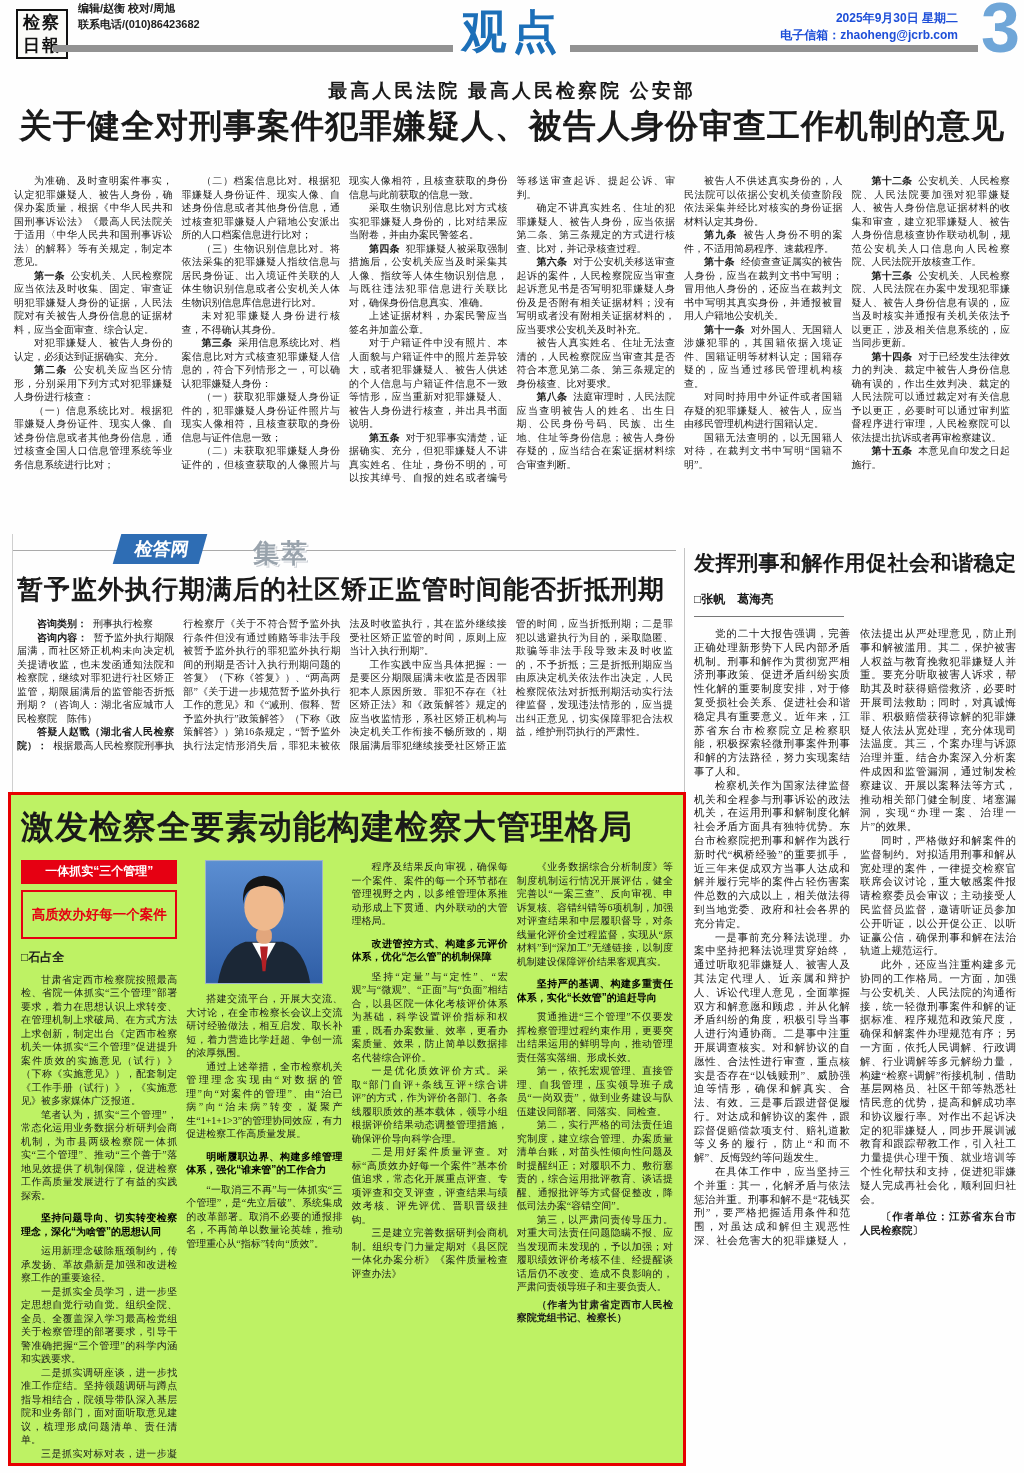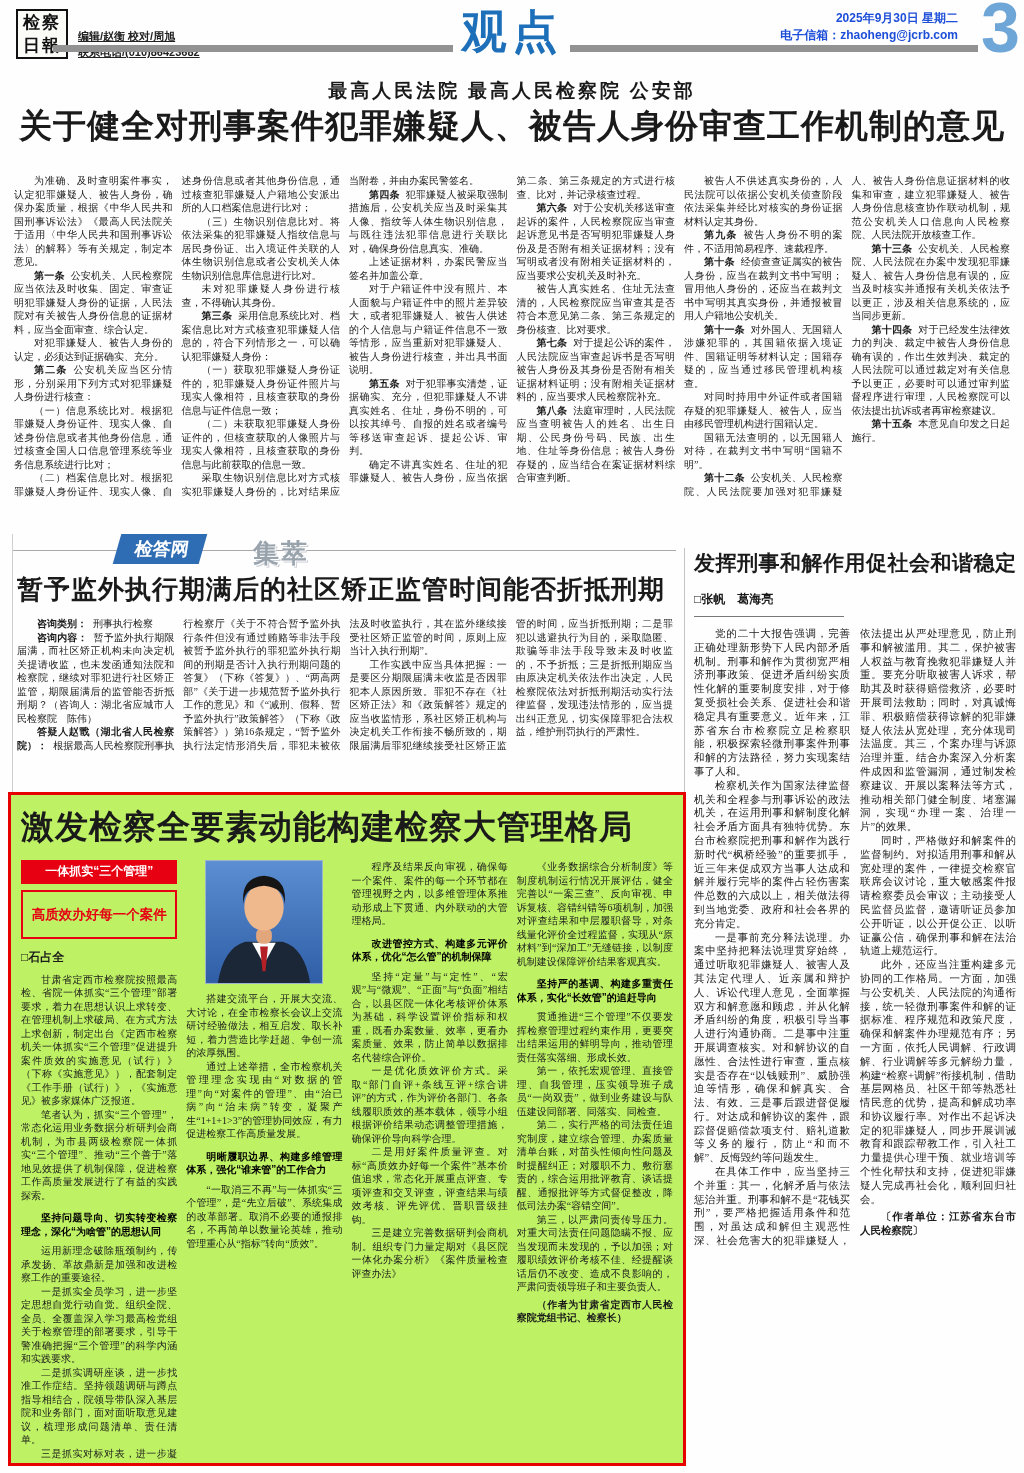--- a/index.html
+++ b/index.html
@@ -4,22 +4,22 @@
 <style>
   * { margin:0; padding:0; box-sizing:border-box; }
   html,body { background:#ffffff; }
   .page { position:relative; width:1024px; height:1473px; background:#fefefe; overflow:hidden;
           font-family:"Liberation Serif","DejaVu Serif",serif; color:#1a1a1a; }
 
   
   .logo { position:absolute; left:16px; top:9px; width:52px; height:50px; border:2px solid #111;
           display:grid; grid-template-rows:1fr 1fr; text-align:center; background:#fbfbf8; }
   .logo div { font-weight:900; font-size:17px; line-height:23px; letter-spacing:2px; color:#111; }
-  .editor-info { position:absolute; left:78px; top:28px; font-family:"Liberation Sans",sans-serif;
-                 font-weight:bold; font-size:11px; line-height:16px; color:#222;text-decoration:underline; }
+  .editor-info { position:absolute; left:78px; top:0; font-family:"Liberation Sans",sans-serif;
+                 font-weight:bold; font-size:11px; line-height:16px; color:#222; }
   .bar { position:absolute; top:45px; height:7px; background:#929292; }
   .bar-left  { left:53px;  width:400px; }
   .bar-right { left:570px; width:408px; }
   .section-title { position:absolute; left:455px; top:2px; width:115px; text-align:center;
                    font-family:"Liberation Sans",sans-serif; font-weight:900; font-size:45px;
                    letter-spacing:6px; color:#1c6fb8; }
   .issue-info { position:absolute; right:66px; top:10px; text-align:right;
                 font-family:"Liberation Sans",sans-serif; font-weight:bold; font-size:12px;
                 line-height:17px; color:#1d4ed8; }
   .page-number { position:absolute; right:4px; top:-12px; font-family:"Liberation Sans",sans-serif;
@@ -117,21 +117,20 @@
         <p class="para">（一）获取犯罪嫌疑人身份证件的，犯罪嫌疑人身份证件照片与现实人像相符，且核查获取的身份信息与证件信息一致；</p>
         <p class="para">（二）未获取犯罪嫌疑人身份证件的，但核查获取的人像照片与现实人像相符，且核查获取的身份信息与此前获取的信息一致。</p>
         <p class="para">采取生物识别信息比对方式核实犯罪嫌疑人身份的，比对结果应当附卷，并由办案民警签名。</p>
         <p class="para"><b>第四条</b>犯罪嫌疑人被采取强制措施后，公安机关应当及时采集其人像、指纹等人体生物识别信息，与既往违法犯罪信息进行关联比对，确保身份信息真实、准确。</p>
         <p class="para">上述证据材料，办案民警应当签名并加盖公章。</p>
         <p class="para">对于户籍证件中没有照片、本人面貌与户籍证件中的照片差异较大，或者犯罪嫌疑人、被告人供述的个人信息与户籍证件信息不一致等情形，应当重新对犯罪嫌疑人、被告人身份进行核查，并出具书面说明。</p>
         <p class="para"><b>第五条</b>对于犯罪事实清楚，证据确实、充分，但犯罪嫌疑人不讲真实姓名、住址，身份不明的，可以按其绰号、自报的姓名或者编号等移送审查起诉、提起公诉、审判。</p>
         <p class="para">确定不讲真实姓名、住址的犯罪嫌疑人、被告人身份，应当依据第二条、第三条规定的方式进行核查、比对，并记录核查过程。</p>
         <p class="para"><b>第六条</b>对于公安机关移送审查起诉的案件，人民检察院应当审查起诉意见书是否写明犯罪嫌疑人身份及是否附有相关证据材料；没有写明或者没有附相关证据材料的，应当要求公安机关及时补充。</p>
         <p class="para">被告人真实姓名、住址无法查清的，人民检察院应当审查其是否符合本意见第二条、第三条规定的身份核查、比对要求。</p>
-        <p class="para"><b>第七条</b>对于提起公诉的案件，人民法院应当审查起诉书是否写明被告人身份及其身份是否附有相关证据材料证明；没有附相关证据材料的，应当要求人民检察院补充。</p>
         <p class="para"><b>第八条</b>法庭审理时，人民法院应当查明被告人的姓名、出生日期、公民身份号码、民族、出生地、住址等身份信息；被告人身份存疑的，应当结合在案证据材料综合审查判断。</p>
         <p class="para">被告人不供述真实身份的，人民法院可以依据公安机关侦查阶段依法采集并经比对核实的身份证据材料认定其身份。</p>
         <p class="para"><b>第九条</b>被告人身份不明的案件，不适用简易程序、速裁程序。</p>
         <p class="para"><b>第十条</b>经侦查查证属实的被告人身份，应当在裁判文书中写明；冒用他人身份的，还应当在裁判文书中写明其真实身份，并通报被冒用人户籍地公安机关。</p>
         <p class="para"><b>第十一条</b>对外国人、无国籍人涉嫌犯罪的，其国籍依据入境证件、国籍证明等材料认定；国籍存疑的，应当通过移民管理机构核查。</p>
         <p class="para">对同时持用中外证件或者国籍存疑的犯罪嫌疑人、被告人，应当由移民管理机构进行国籍认定。</p>
         <p class="para">国籍无法查明的，以无国籍人对待，在裁判文书中写明“国籍不明”。</p>
         <p class="para"><b>第十二条</b>公安机关、人民检察院、人民法院要加强对犯罪嫌疑人、被告人身份信息证据材料的收集和审查，建立犯罪嫌疑人、被告人身份信息核查协作联动机制，规范公安机关人口信息向人民检察院、人民法院开放核查工作。</p>
         <p class="para"><b>第十三条</b>公安机关、人民检察院、人民法院在办案中发现犯罪嫌疑人、被告人身份信息有误的，应当及时核实并通报有关机关依法予以更正，涉及相关信息系统的，应当同步更新。</p>
         <p class="para"><b>第十四条</b>对于已经发生法律效力的判决、裁定中被告人身份信息确有误的，作出生效判决、裁定的人民法院可以通过裁定对有关信息予以更正，必要时可以通过审判监督程序进行审理，人民检察院可以依法提出抗诉或者再审检察建议。</p>

